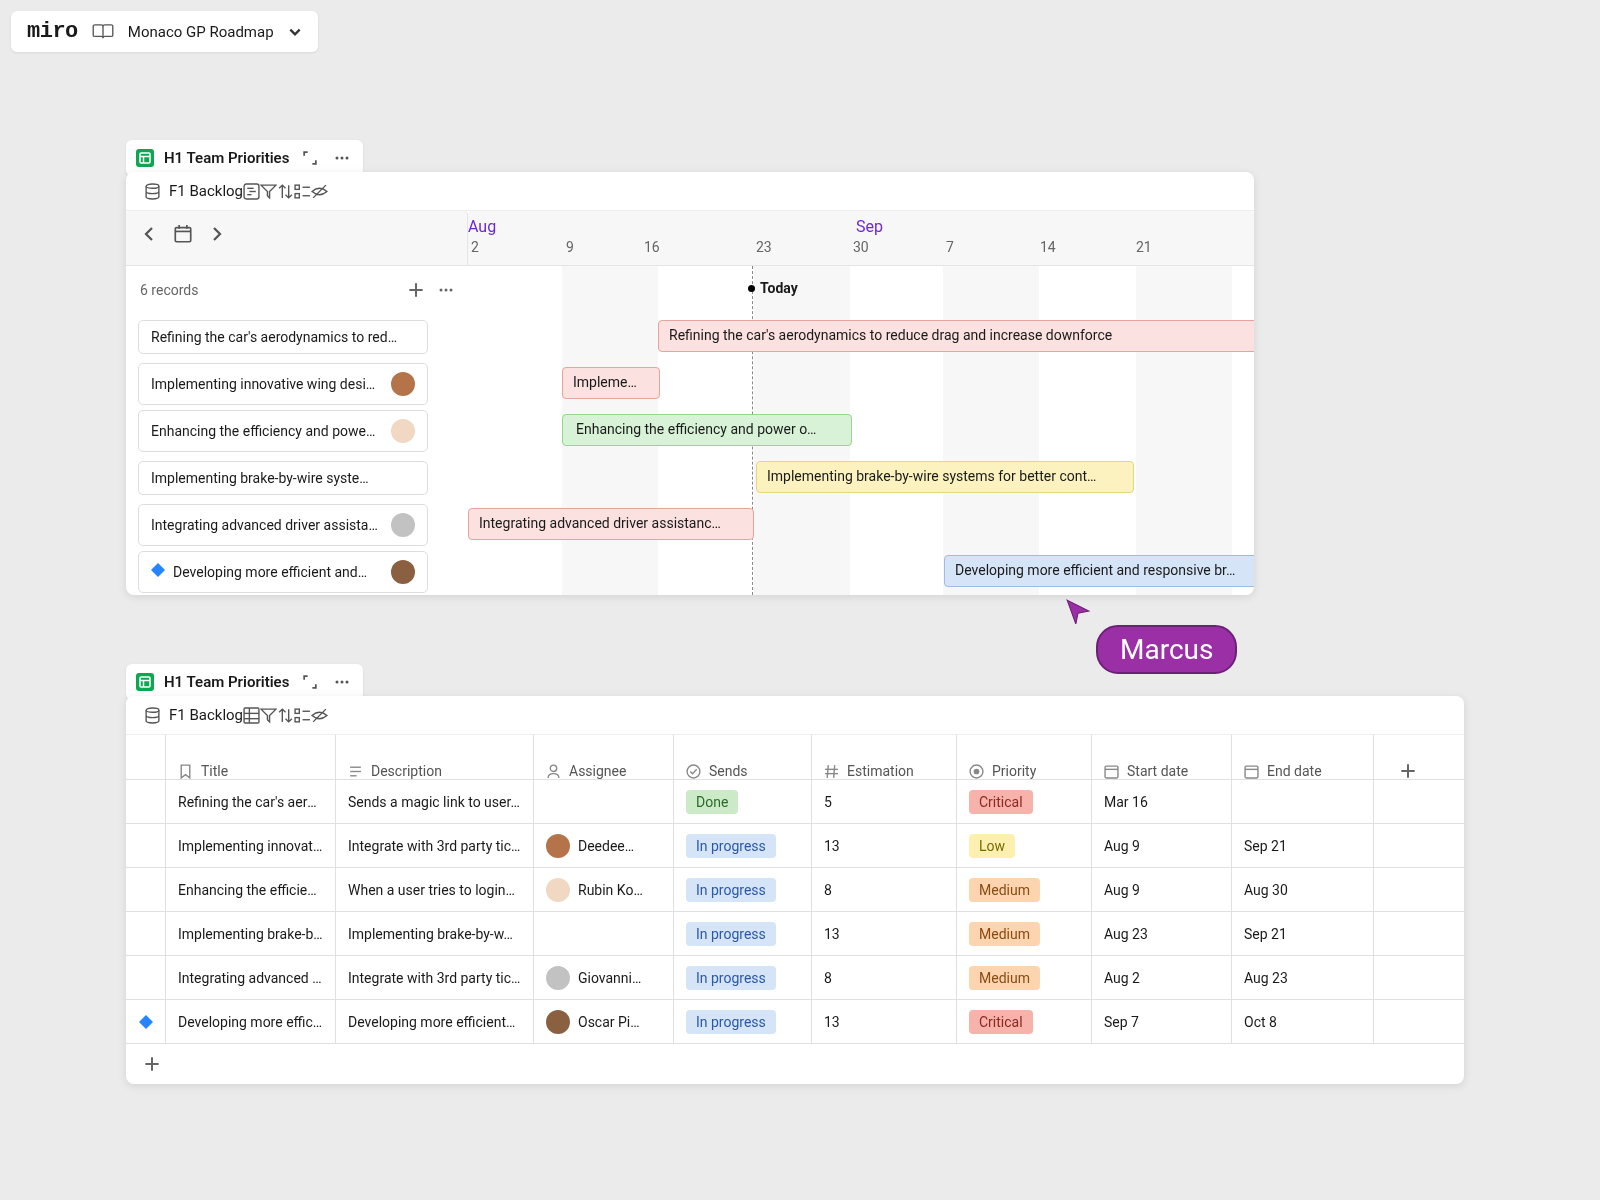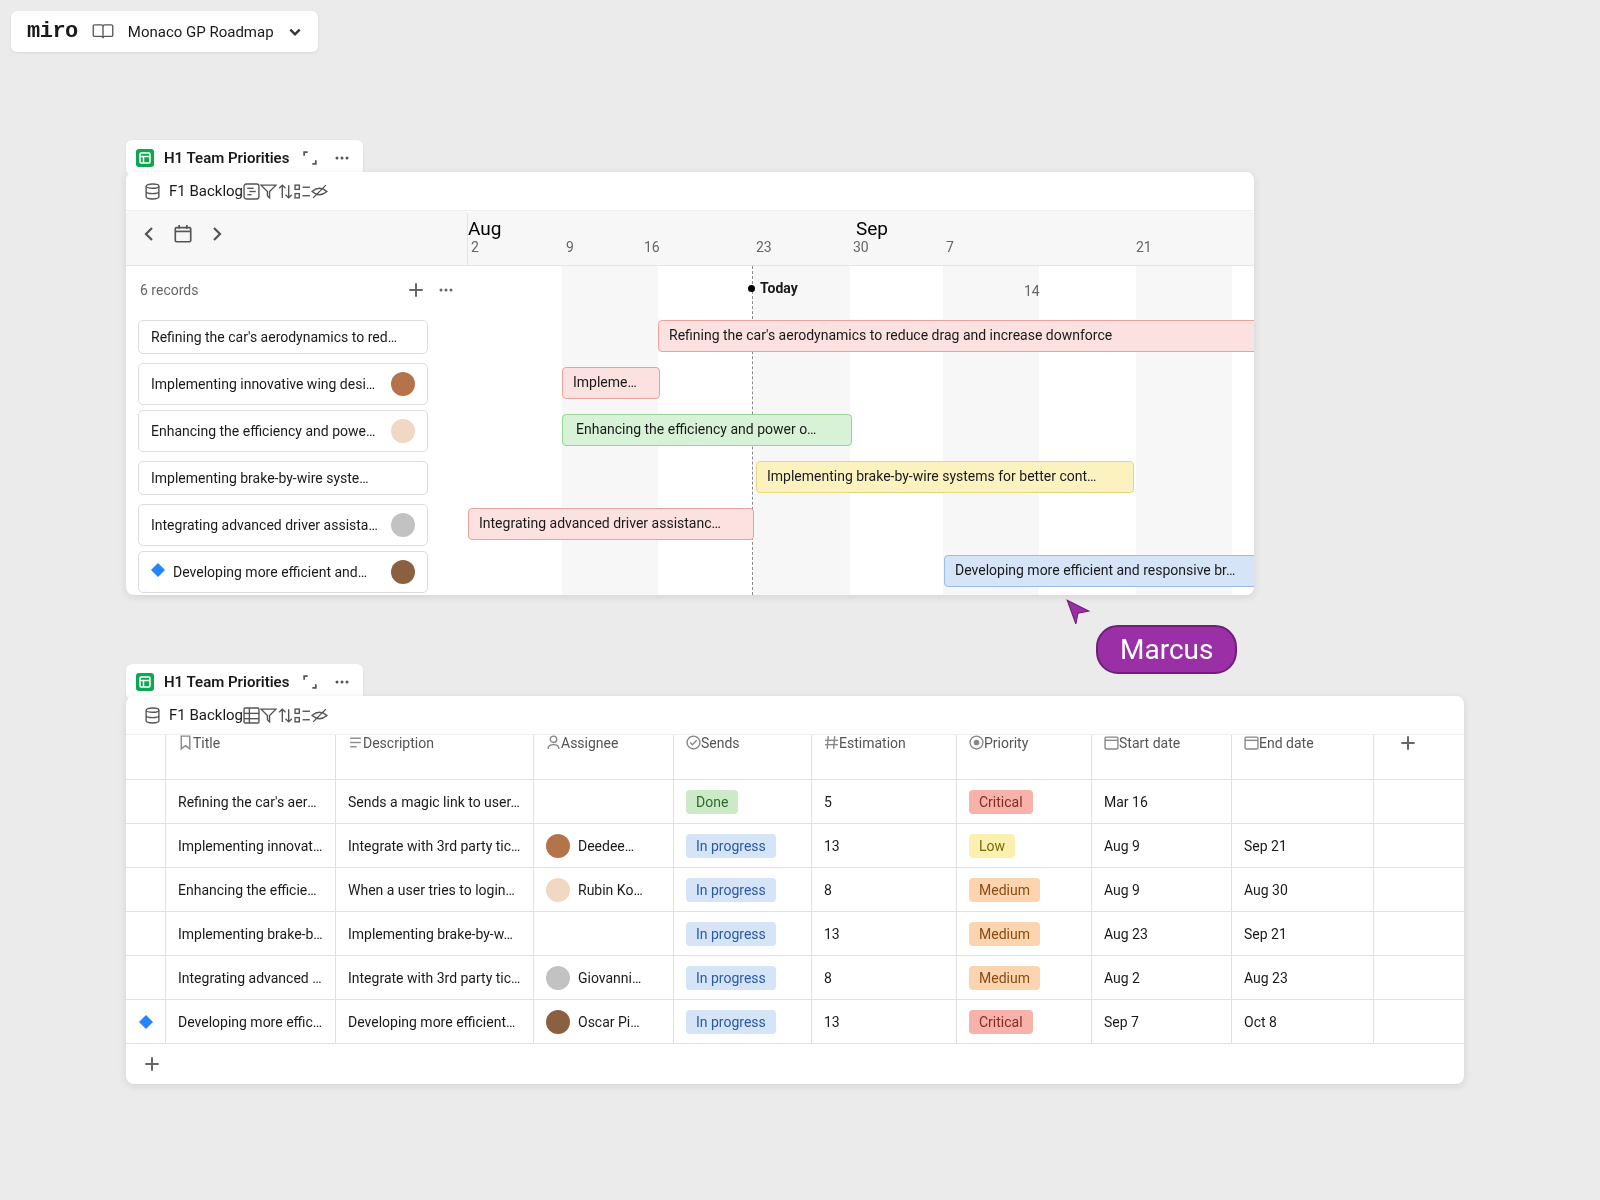--- a/index.html
+++ b/index.html
@@ -26,42 +26,42 @@
 .backlog-name { font-size: 15px; }
 .toolbar-icon { width: 17px; height: 17px; cursor: pointer; color: #555; }
 
 
 .timeline-container { display: flex; }
 .timeline-sidebar { width: 342px; flex-shrink: 0; }
 .timeline-main { flex: 1; position: relative; overflow: hidden; }
 .timeline-header { height: 55px; background: #f7f7f7; border-bottom: 1px solid #e5e5e5; position: relative; border-top-left-radius: 4px; border-top-right-radius: 4px; }
 .timeline-nav { position: absolute; left: 14px; top: 14px; display: flex; gap: 16px; align-items: center; }
 .timeline-nav-btn { width: 18px; height: 18px; cursor: pointer; color: #555; }
-.month-label { position: absolute; top: 6px; font-size: 19px; color: #000000; }
+.month-label { position: absolute; top: 6px; font-size: 16px; color: #6d28d9; }
 .day-label { position: absolute; top: 28px; font-size: 14px; color: #666; }
 .week-col { position: absolute; top: 0; bottom: 0; background: #f7f7f7; }
 .today-line { position: absolute; top: 0; bottom: 0; border-left: 1.5px dashed #888; }
 .today-marker { position: absolute; display: flex; align-items: center; gap: 5px; font-weight: 700; font-size: 14px; }
 .today-dot { width: 7px; height: 7px; background: #000; border-radius: 50%; }
 .records-header { height: 47px; display: flex; align-items: center; justify-content: space-between; padding: 0 14px; color: #666; }
 .records-actions { display: flex; gap: 14px; align-items: center; }
 .record-row { height: 47px; display: flex; align-items: center; padding: 0 2px; }
 .record-card { background: #fff; border: 1px solid #ddd; border-radius: 5px; padding: 8px 12px; display: flex; align-items: center; gap: 8px; width: 290px; margin-left: 10px; white-space: nowrap; overflow: hidden; text-overflow: ellipsis; }
 .record-card-text { overflow: hidden; text-overflow: ellipsis; flex: 1; }
 .avatar { width: 24px; height: 24px; border-radius: 50%; background: #888; flex-shrink: 0; }
 .timeline-bar { position: absolute; height: 32px; border-radius: 4px; border: 1px solid; padding: 6px 10px; font-size: 14px; white-space: nowrap; overflow: hidden; text-overflow: ellipsis; }
 .bar-red { background: #fbe1df; border-color: #e8a39d; }
 .bar-green { background: #d7f2d6; border-color: #96d690; padding-left: 13px; }
 .bar-yellow { background: #fcf2c0; border-color: #e6d87a; }
 .bar-blue { background: #d6e4f7; border-color: #9cbce6; }
 
 
 .table-container { }
 .table-header-row { display: flex; border-bottom: 1px solid #e0e0e0; height: 45px; align-items: center; }
-.th { display: flex; align-items: flex-start; padding: 0 12px; color: #555; border-right: 1px solid #e0e0e0; height: 100%; }
+.th { display: flex; align-items: flex-end; gap: 8px; padding: 0 12px; color: #555; border-right: 1px solid #e0e0e0; height: 100%; }
 .th-icon { width: 15px; height: 15px; color: #888; }
 .table-row { display: flex; border-bottom: 1px solid #e0e0e0; height: 44px; align-items: center; }
 .td { padding: 0 12px; border-right: 1px solid #e0e0e0; height: 100%; display: flex; align-items: center; white-space: nowrap; overflow: hidden; text-overflow: ellipsis; }
 .td-text { overflow: hidden; text-overflow: ellipsis; }
 .col-icon { width: 40px; justify-content: center; }
 .col-title { width: 170px; }
 .col-desc { width: 198px; }
 .col-assignee { width: 140px; }
 .col-status { width: 138px; }
 .col-est { width: 145px; }
@@ -234,21 +234,21 @@
         </div>
       <div class="timeline-header" id="tl-header">
           <span class="month-label" style="left: 0px;">Aug</span>
           <span class="month-label" style="left: 388px;">Sep</span>
           <span class="day-label" style="left: 3px;">2</span>
           <span class="day-label" style="left: 98px;">9</span>
           <span class="day-label" style="left: 176px;">16</span>
           <span class="day-label" style="left: 288px;">23</span>
           <span class="day-label" style="left: 385px;">30</span>
           <span class="day-label" style="left: 478px;">7</span>
-          <span class="day-label" style="left: 556px; margin-top: 44px;">14</span>
+          <span class="day-label" style="left: 572px;">14</span>
           <span class="day-label" style="left: 668px;">21</span>
         </div>
       <div style="position:relative; height:329px;" id="tl-body">
         <div class="today-line" style="left:284px;"></div>
         <div class="today-marker" style="left:280px; top:14px;">
           <span class="today-dot"></span>
             <span>Today</span>
         </div>
       <div class="timeline-bar bar-red" style="left: 190px; width: 600px; top: 54px;">Refining the car's aerodynamics to reduce drag and increase downforce</div>
           <div class="timeline-bar bar-red" style="left: 94px; width: 98px; top: 101px;">Impleme…</div>

